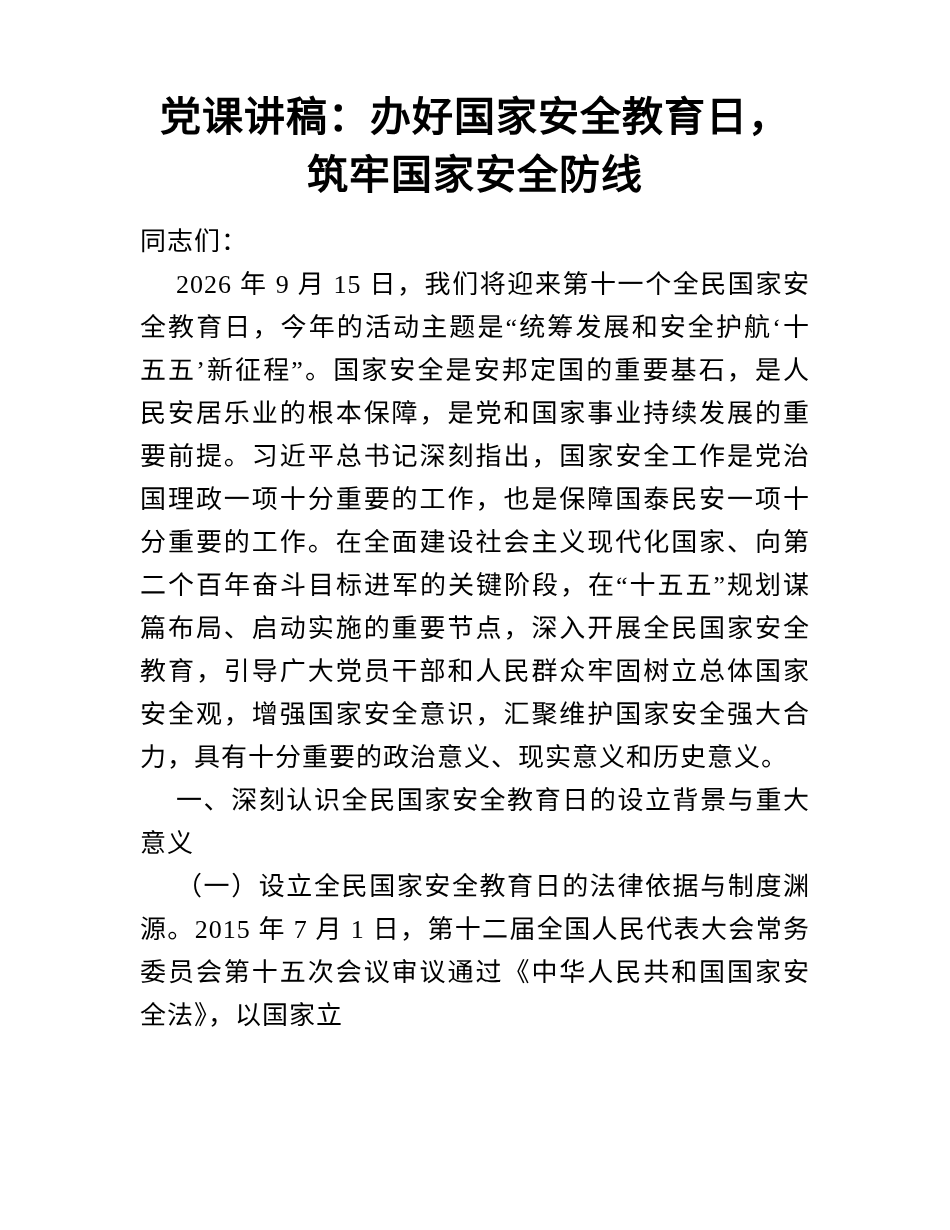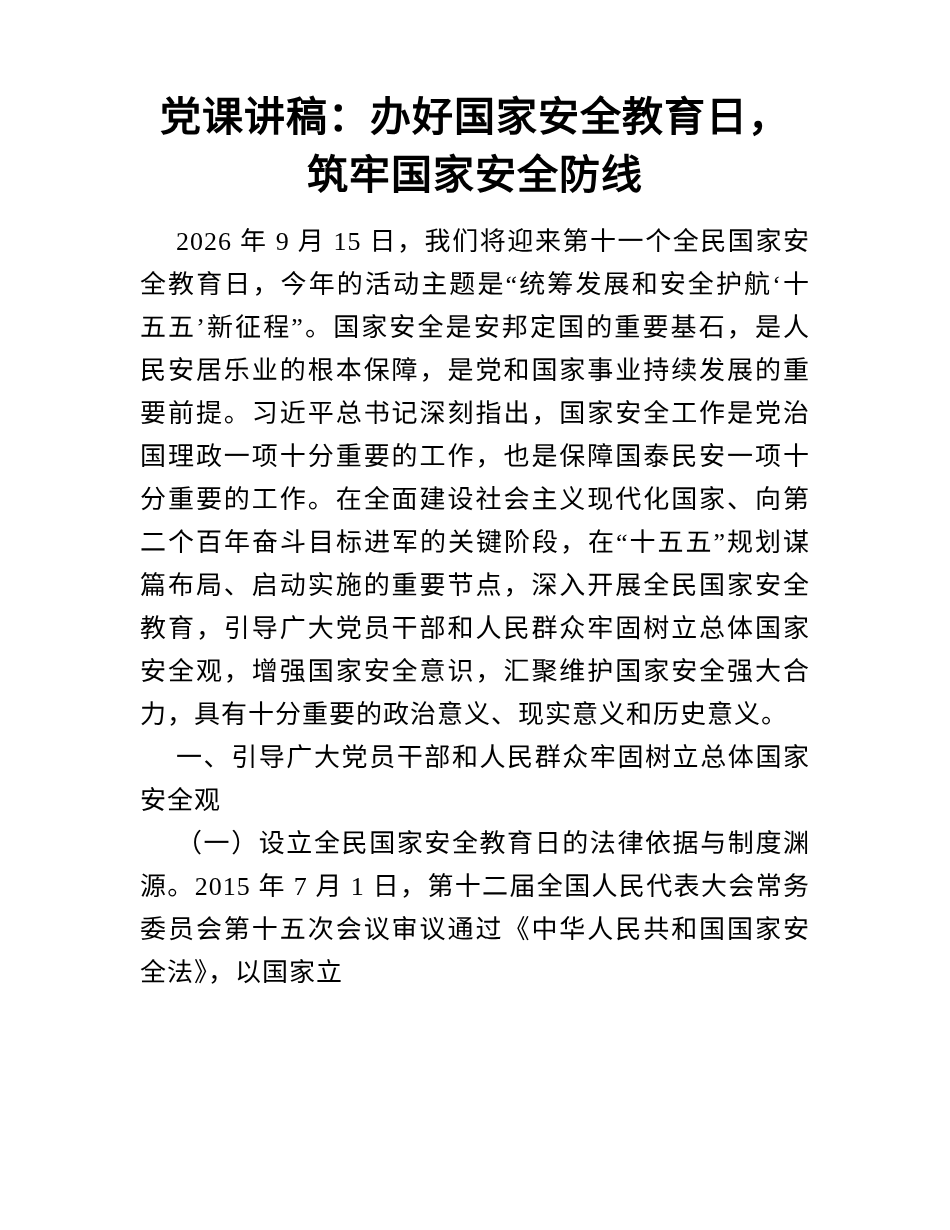--- a/index.html
+++ b/index.html
@@ -41,23 +41,24 @@
 </head>
 <body>
 
 <div class="page">
   <div class="content">
 
     <h1 class="doc-title">党课讲稿：办好国家安全教育日，筑牢国家安全防线</h1>
 
     <div class="doc-body">
 
+      <p class="salutation">同志们：</p>
 
       <p class="para">2026 年 9 月 15 日，我们将迎来第十一个全民国家安全教育日，今年的活动主题是“统筹发展和安全护航‘十五五’新征程”。国家安全是安邦定国的重要基石，是人民安居乐业的根本保障，是党和国家事业持续发展的重要前提。习近平总书记深刻指出，国家安全工作是党治国理政一项十分重要的工作，也是保障国泰民安一项十分重要的工作。在全面建设社会主义现代化国家、向第二个百年奋斗目标进军的关键阶段，在“十五五”规划谋篇布局、启动实施的重要节点，深入开展全民国家安全教育，引导广大党员干部和人民群众牢固树立总体国家安全观，增强国家安全意识，汇聚维护国家安全强大合力，具有十分重要的政治意义、现实意义和历史意义。</p>
 
-      <p class="para">一、引导广大党员干部和人民群众牢固树立总体国家安全观</p>
+      <p class="para">一、深刻认识全民国家安全教育日的设立背景与重大意义</p>
 
 
       <p class="para">（一）设立全民国家安全教育日的法律依据与制度渊源。2015 年 7 月 1 日，第十二届全国人民代表大会常务委员会第十五次会议审议通过《中华人民共和国国家安全法》，以国家立</p>
 
     </div>
   </div>
 </div>
 
 </body></html>

